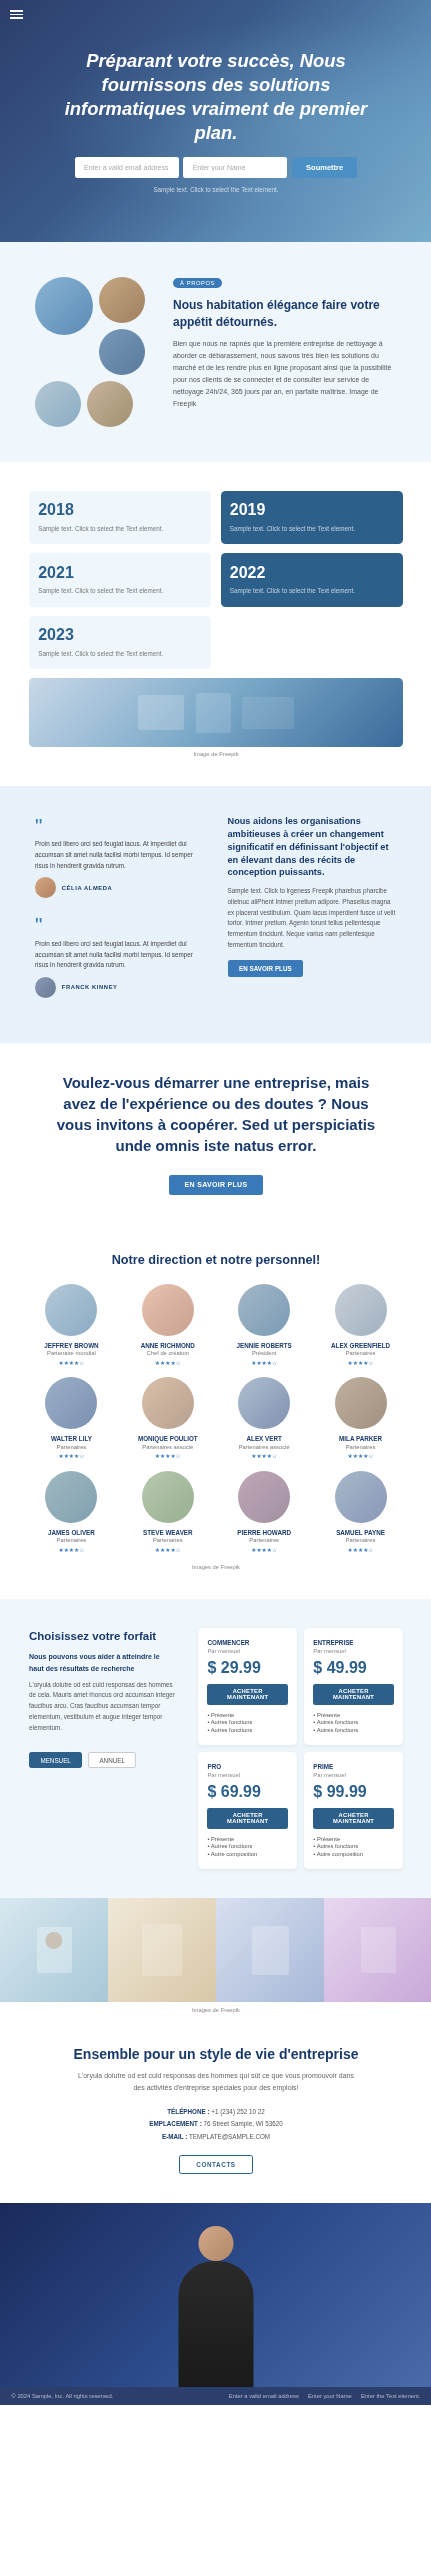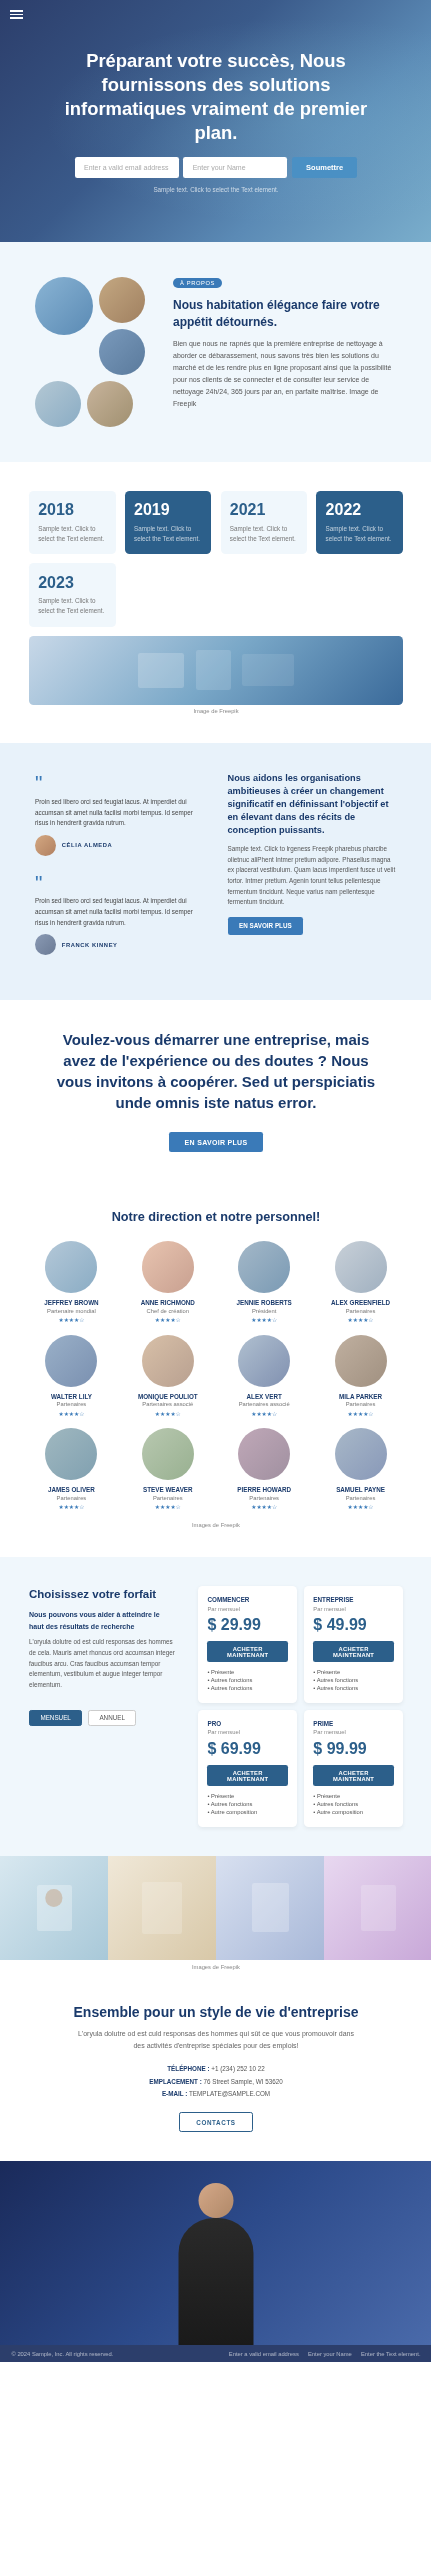--- a/index.html
+++ b/index.html
@@ -23,21 +23,21 @@
       opacity: 0.3;
       background: radial-gradient(ellipse at 70% 50%, #7bb8d4 0%, transparent 60%);
     }
     .hamburger {
       position: absolute; top: 10.4px; left: 10.4px; cursor: pointer;
       display: flex; flex-direction: column; gap: 2.3px;
     }
     .hamburger span { display: block; width: 12.7px; height: 1.2px; background: white; }
     .hero h1 {
       color: white; font-size: 18.4px; font-weight: 700; line-height: 1.3;
-      margin-bottom: 12px; position: relative; z-index: 1; max-width: 322px;
+      margin-bottom: 12px; position: relative; z-index: 1; max-width: 322px; font-style: italic;
     }
     .hero-form {
       display: flex; gap: 4.6px; margin-bottom: 8px; position: relative; z-index: 1;
     }
     .hero-form input {
       padding: 5.8px 9.2px; border: none; border-radius: 2.3px;
       font-size: 7.5px; width: 104px; outline: none;
       color: #555;
     }
     .hero-form input::placeholder { color: #aaa; font-size: 7px; }
@@ -79,21 +79,21 @@
     }
     .apropos-content h2 { font-size: 12px; color: #1a3a6b; font-weight: 700; margin-bottom: 8px; line-height: 1.4; }
     .apropos-content p { font-size: 7px; color: #555; line-height: 1.7; margin-bottom: 5.8px; }
 
     
     .timeline-section {
       background: white;
       padding: 29px 29px;
     }
     .timeline-grid {
-      display: grid; grid-template-columns: repeat(4, 1fr); gap: 9.2px; margin-bottom: 9.2px;
+      display: grid; grid-template-columns: repeat(2, 1fr); gap: 9.2px; margin-bottom: 9.2px;
     }
     .timeline-card {
       background: #f0f7fc; border-radius: 4.6px; padding: 10.4px 9.2px;
     }
     .timeline-year {
       font-size: 16px; font-weight: 700; color: #2c5f8a; margin-bottom: 4.6px;
     }
     .timeline-text {
       font-size: 6.3px; color: #777; line-height: 1.6;
     }

